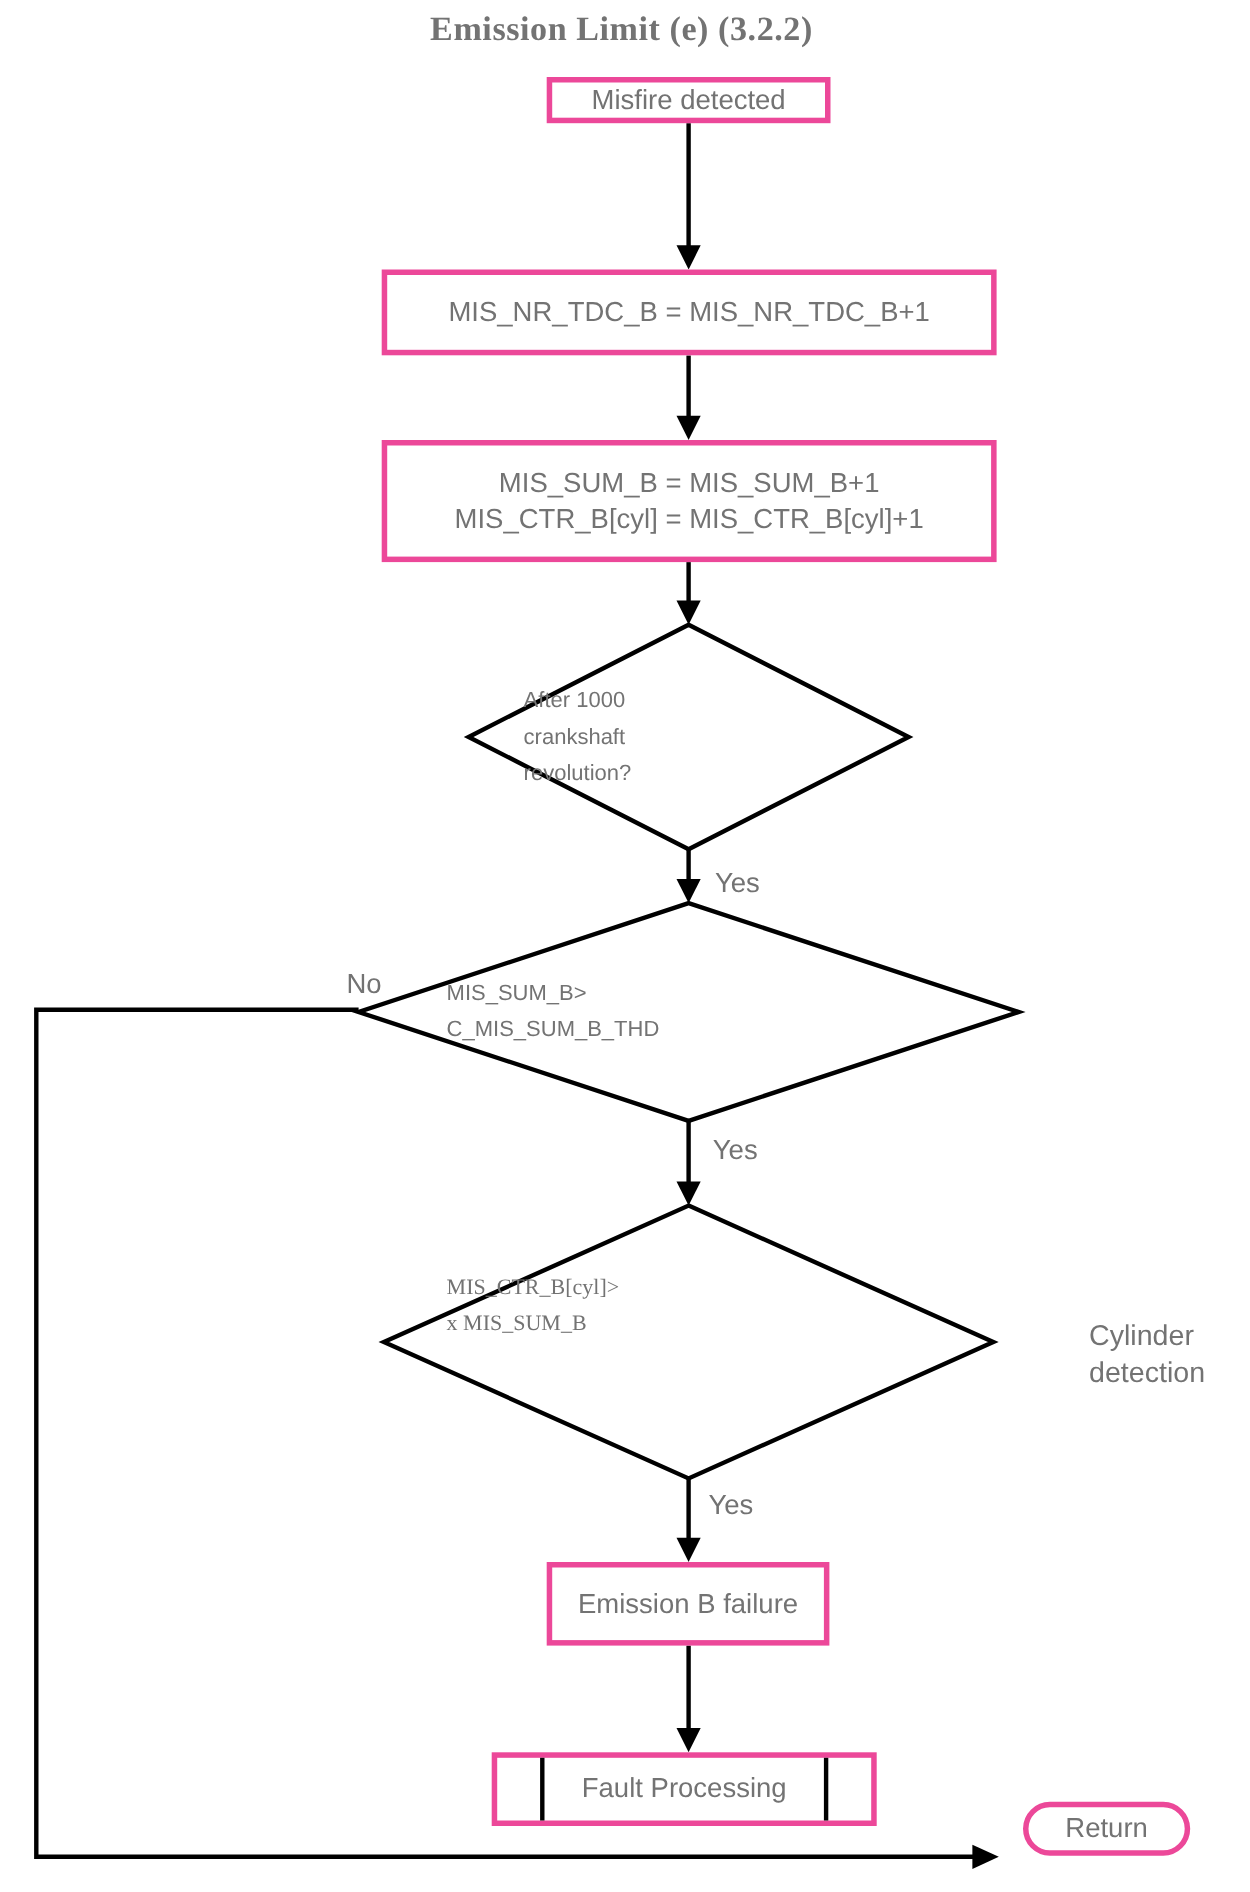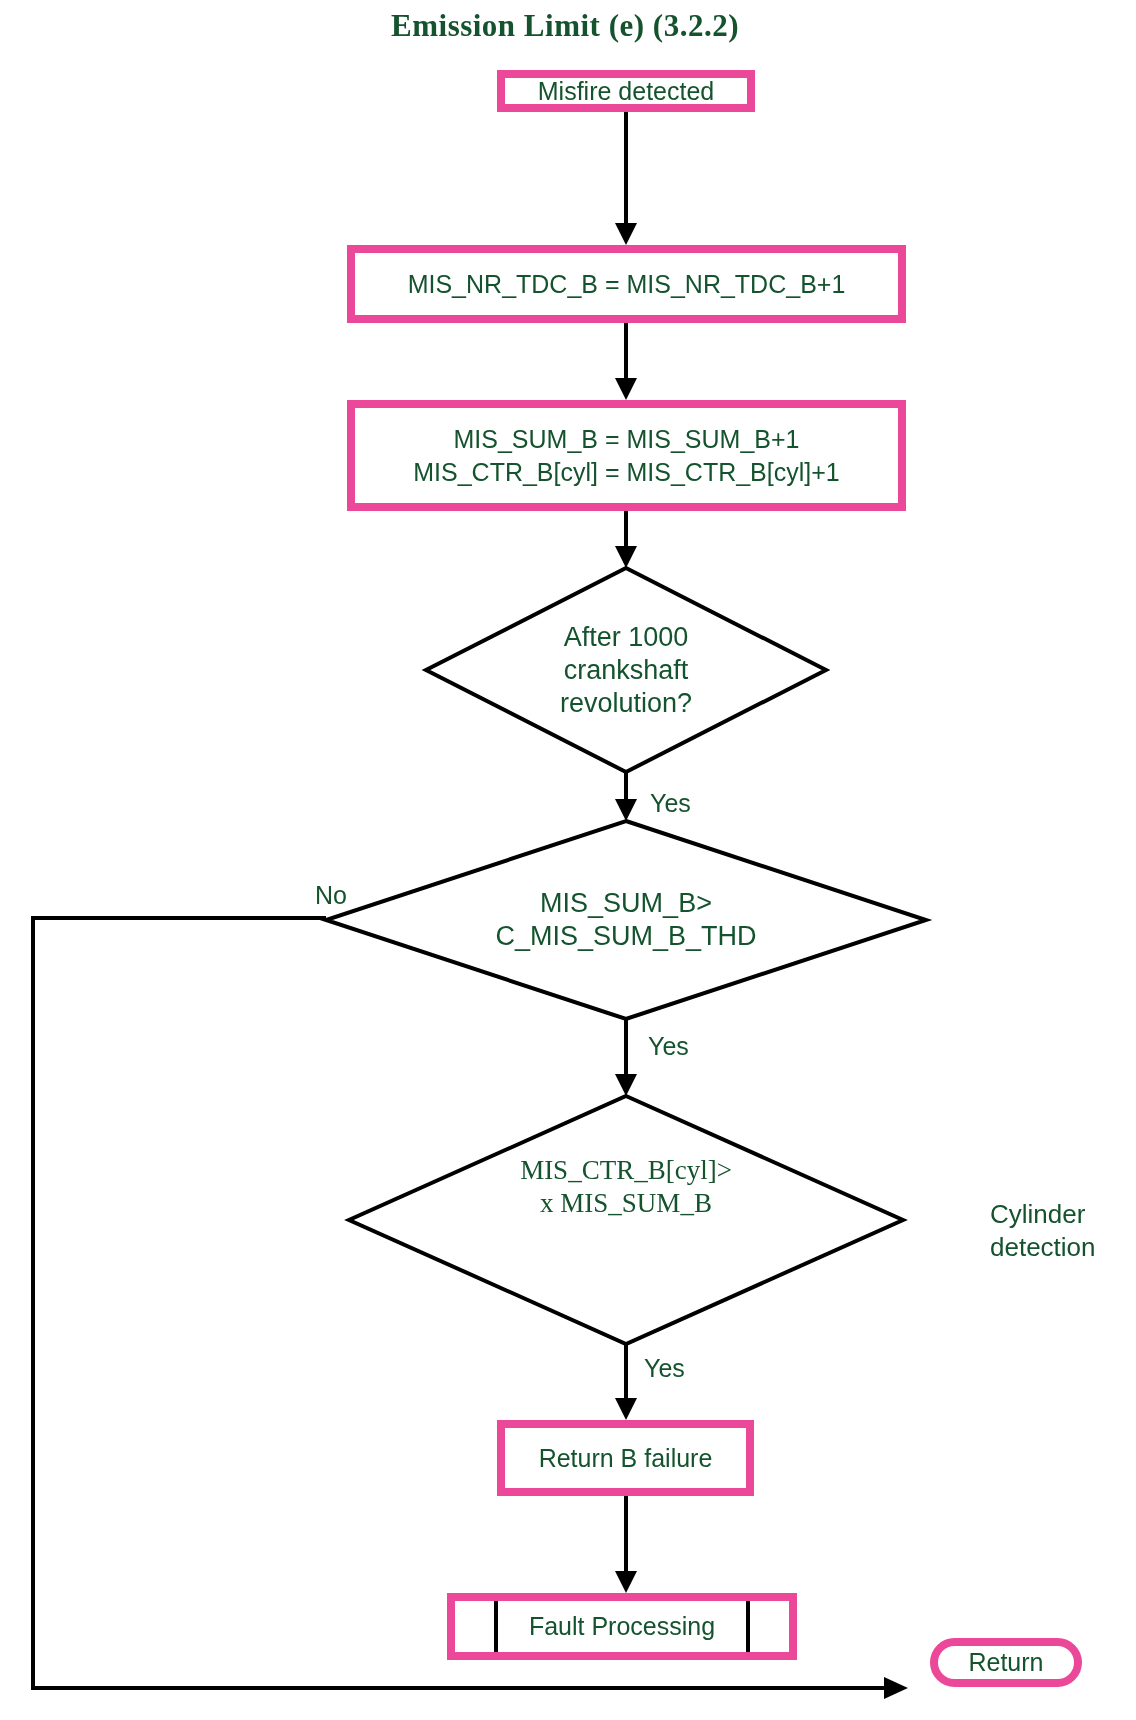--- a/index.html
+++ b/index.html
@@ -2,50 +2,49 @@
 <html><head>
 <meta charset="utf-8">
 <style>
   html, body { margin: 0; padding: 0; background: #ffffff; }
   #canvas {
     position: relative;
     width: 1136px;
     height: 1720px;
     background: #ffffff;
     font-family: "Liberation Sans", sans-serif;
-    color: #14532d;
+    color: #737373;
     overflow: hidden;
   }
   #wires { position: absolute; left: 0; top: 0; width: 1136px; height: 1720px; }
   .abs { position: absolute; }
   .title {
     left: 280px; top: 8px; width: 570px;
     text-align: center;
     font-family: "Liberation Serif", serif;
     font-weight: bold;
     font-size: 31px;
     letter-spacing: 0.5px;
   }
   .pbox {
     position: absolute;
-    border: 8px solid #ec4899;
+    border: 5px solid #ec4899;
     background: #ffffff;
     display: flex;
     flex-direction: column;
     align-items: center;
     justify-content: center;
     text-align: center;
     font-size: 25px;
     line-height: 33px;
     box-sizing: border-box;
   }
   .dtext {
     position: absolute;
-    text-align: center;
-    font-size: 27px;
+    font-size: 20px;
     line-height: 33px;
   }
   .elabel {
     position: absolute;
     font-size: 25px;
     line-height: 28px;
     background: #ffffff;
     padding: 0 2px;
   }
   .annot {
@@ -139,21 +138,21 @@
   <div class="elabel" style="left:313px; top:881px;">No</div>
   <div class="elabel" style="left:646px; top:1032px;">Yes</div>
   <div class="elabel" style="left:642px; top:1354px;">Yes</div>
 
   <div class="annot" style="left:990px; top:1198px; width:160px;">
     <div>Cylinder</div>
     <div>detection</div>
   </div>
 
   <div class="pbox" style="left:497px; top:1420px; width:257px; height:76px;">
-    <div>Return B failure</div>
+    <div>Emission B failure</div>
   </div>
 
   <div class="pbox" style="left:447px; top:1593px; width:350px; height:67px;">
     <div class="ppbar" style="left:39px;"></div>
     <div class="ppbar" style="right:39px;"></div>
     <div>Fault Processing</div>
   </div>
 
   <div class="pbox stadium" style="left:930px; top:1638px; width:152px; height:49px;">
     <div>Return</div>

